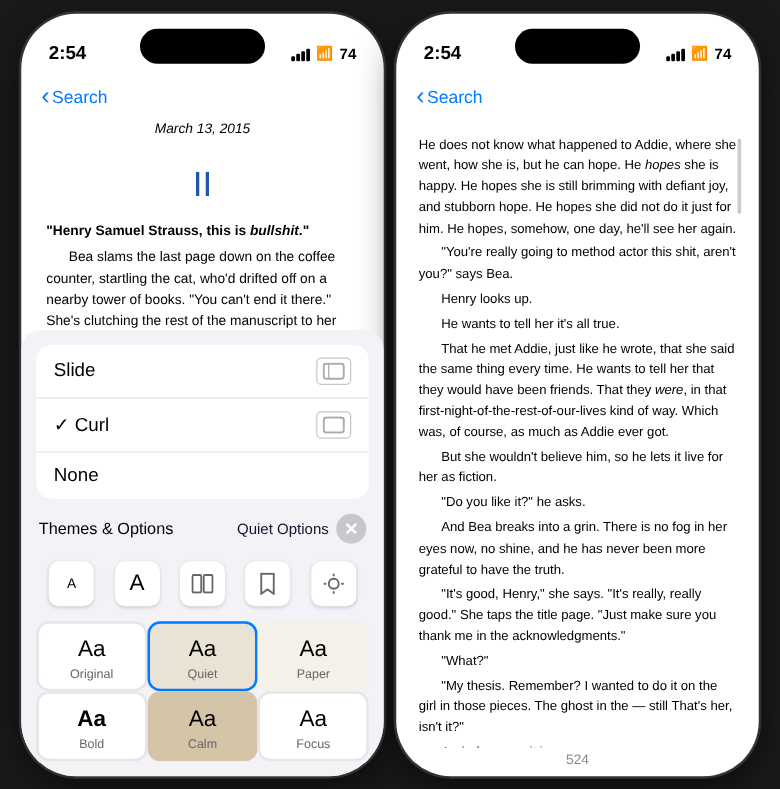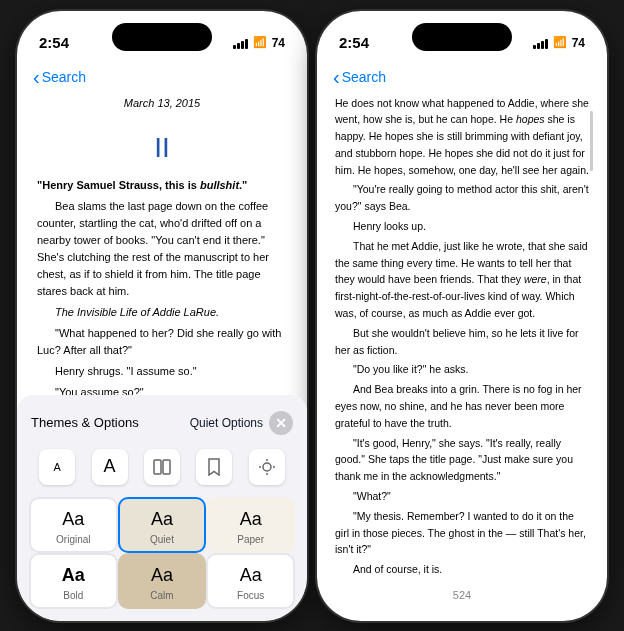--- a/index.html
+++ b/index.html
@@ -259,20 +259,21 @@
     }
 
     
     .right-book-content {
       padding: 0 18px;
       font-size: 10.5px;
       line-height: 1.6;
       color: #000;
       overflow: hidden;
       height: 490px;
+      margin-top: 13px;
     }
 
     .right-book-content p {
       margin-bottom: 3px;
       text-indent: 18px;
     }
 
     .right-book-content p.no-indent {
       text-indent: 0;
     }
@@ -354,20 +355,44 @@
         <p class="indent">The truth is, he doesn't know.</p>
         <p class="indent">He's s</p>
         <p class="indent">scribe th</p>
         <p class="indent">them in</p>
         <p class="indent">handle at him.</p>
       </div>
     </div>
 
     <div class="overlay-panel">
 
+      <div class="slide-options">
+        <div class="slide-option-row">
+          <span class="option-label">Slide</span>
+          <div class="option-icon">
+            <svg width="18" height="14" viewBox="0 0 18 14">
+                <rect x="1" y="1" width="16" height="12" rx="2" fill="none" stroke="#aaa" stroke-width="1.5"></rect>
+                <line x1="5" y1="1" x2="5" y2="13" stroke="#aaa" stroke-width="1"></line>
+              </svg>
+          </div>
+        </div>
+        <div class="slide-option-row">
+          <span class="option-label">✓ Curl</span>
+          <div class="option-icon">
+            <svg width="18" height="14" viewBox="0 0 18 14">
+                <rect x="1" y="1" width="16" height="12" rx="2" fill="none" stroke="#aaa" stroke-width="1.5"></rect>
+                <path d="M14 1 Q18 1 17 5" fill="none" stroke="#aaa" stroke-width="1"></path>
+              </svg>
+          </div>
+        </div>
+        <div class="slide-option-row">
+          <span class="option-label">None</span>
+          <div style="width:28px"></div>
+        </div>
+      </div>
 
       <div class="themes-header">
         <span style="font-size:13px;color:#000;font-weight:500">Themes &amp; Options</span>
         <div style="display:flex;align-items:center;gap:6px">
           <span style="font-size:12px;color:#0f172a">Quiet Options</span>
           <div class="themes-close">✕</div>
         </div>
       </div>
 
       <div class="font-size-row">
@@ -442,20 +467,21 @@
     </div>
 
     <div class="nav-bar">
       <span class="nav-back">Search</span>
     </div>
 
     <div class="right-book-content">
       <p class="no-indent">He does not know what happened to Addie, where she went, how she is, but he can hope. He <em>hopes</em> she is happy. He hopes she is still brimming with defiant joy, and stubborn hope. He hopes she did not do it just for him. He hopes, somehow, one day, he'll see her again.</p>
       <p>"You're really going to method actor this shit, aren't you?" says Bea.</p>
       <p>Henry looks up.</p>
+      <p>He wants to tell her it's all true.</p>
       <p>That he met Addie, just like he wrote, that she said the same thing every time. He wants to tell her that they would have been friends. That they <em>were</em>, in that first-night-of-the-rest-of-our-lives kind of way. Which was, of course, as much as Addie ever got.</p>
       <p>But she wouldn't believe him, so he lets it live for her as fiction.</p>
       <p>"Do you like it?" he asks.</p>
       <p>And Bea breaks into a grin. There is no fog in her eyes now, no shine, and he has never been more grateful to have the truth.</p>
       <p>"It's good, Henry," she says. "It's really, really good." She taps the title page. "Just make sure you thank me in the acknowledgments."</p>
       <p>"What?"</p>
       <p>"My thesis. Remember? I wanted to do it on the girl in those pieces. The ghost in the — still That's her, isn't it?"</p>
       <p>And of course, it is.</p>
 
     </div>

